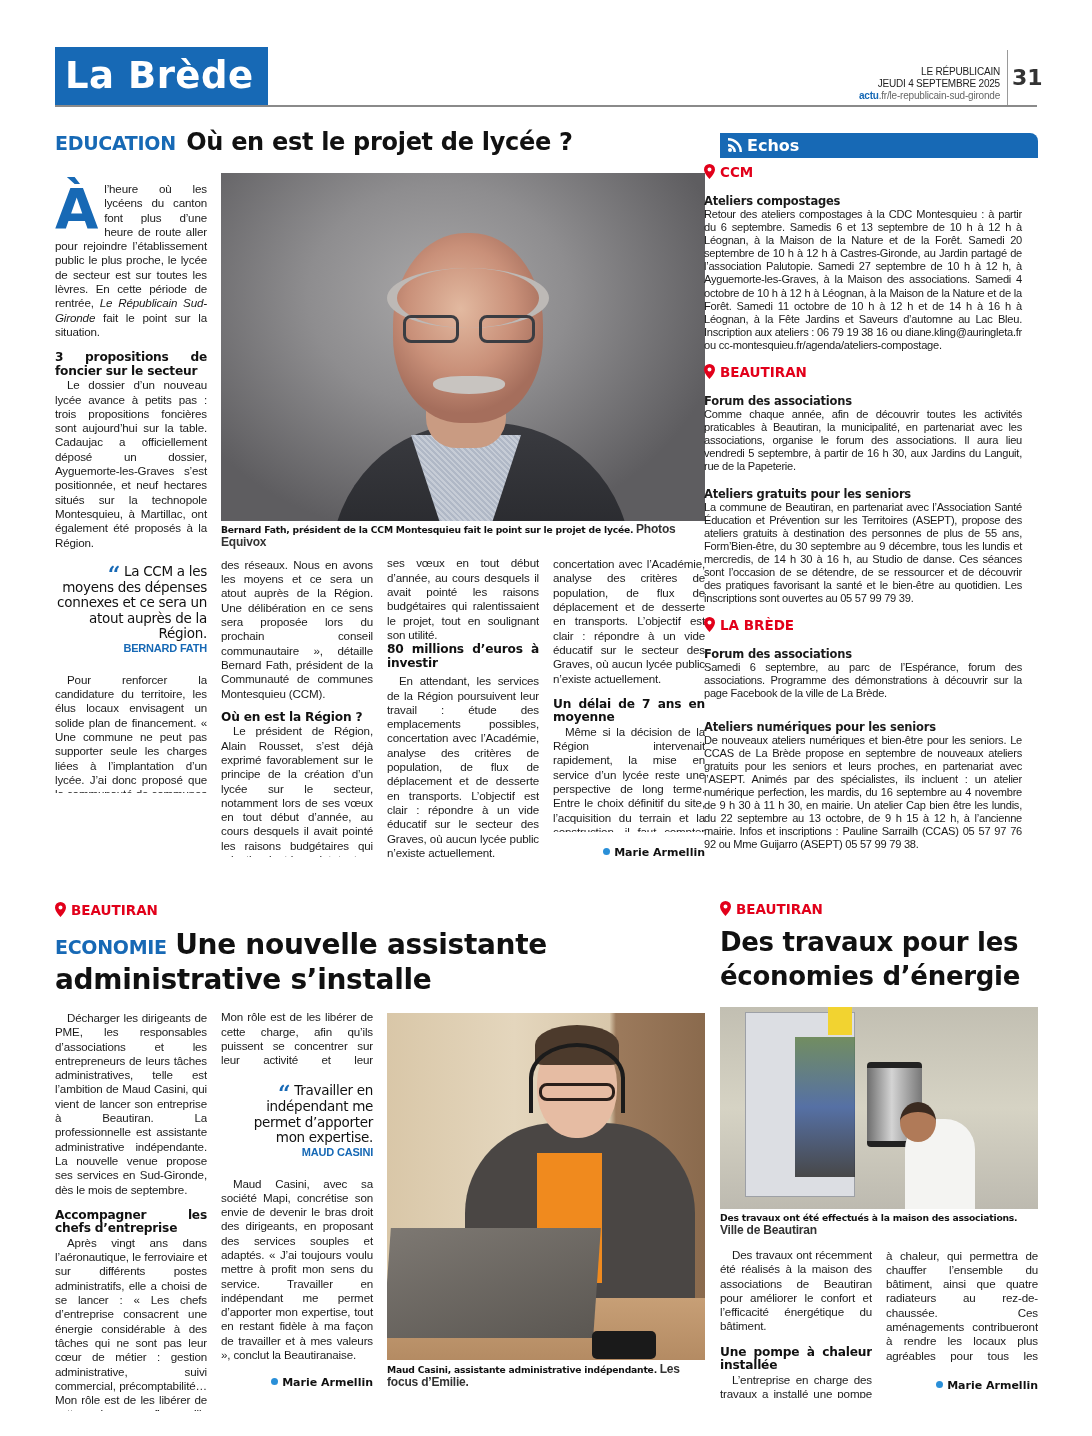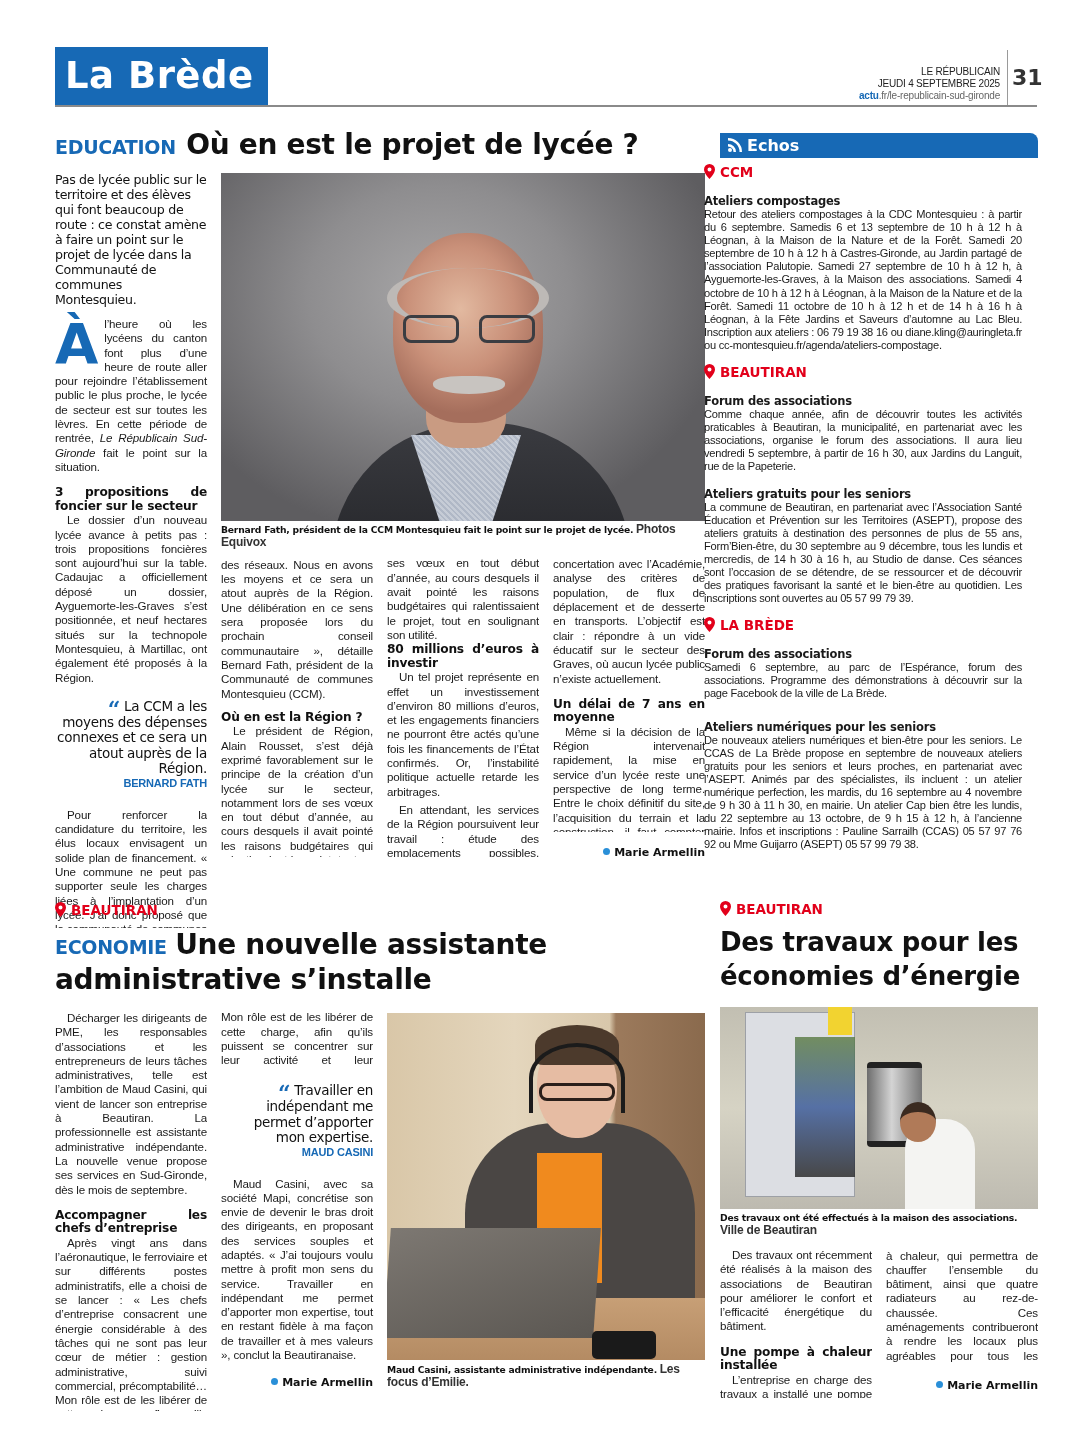--- a/index.html
+++ b/index.html
@@ -17,21 +17,21 @@
   .pub-info .url-path { color: #666; }
   .page-num-sep { left: 1007px; top: 50px; width: 1px; height: 55px; background: #9a9a9a; }
   .page-num { left: 1012px; top: 66px; font-size: 22px; font-weight: bold; color: #333; line-height: 24px; font-family: "DejaVu Sans", sans-serif; }
 
   
   .rubric { color: #1769b5; font-weight: bold; font-family: "DejaVu Sans", sans-serif; text-transform: uppercase; letter-spacing: -0.3px; }
   .headline { font-family: "DejaVu Sans", sans-serif; font-weight: bold; color: #111; letter-spacing: -0.3px; }
 
   .h1 { left: 55px; top: 128px; width: 650px; white-space: nowrap; }
   .h1 .rubric { font-size: 19px; margin-right: 6px; }
-  .h1 .headline { font-size: 28px; }
+  .h1 .headline { font-size: 24px; }
 
   .chapo { font-family: "DejaVu Sans", sans-serif; font-size: 12.6px; line-height: 15px; color: #111; letter-spacing: -0.3px; }
 
   .body-text { font-family: "Liberation Sans", sans-serif; font-size: 11.6px; line-height: 14.3px; text-align: justify; color: #1a1a1a; hyphens: manual; letter-spacing: -0.15px; }
   .body-text p { text-indent: 12px; }
   .body-text p.noindent { text-indent: 0; }
   .sub-h { font-family: "DejaVu Sans", sans-serif; font-weight: bold; font-size: 12.2px; line-height: 13.5px; color: #111; margin-top: 10px; letter-spacing: -0.2px; }
   .sub-h:first-child { margin-top: 0; }
 
   .dropcap { float: left; font-family: "DejaVu Sans", sans-serif; font-weight: bold; font-size: 56px; line-height: 42px; color: #1769b5; margin: 6px 6px 0 0; height: 46px; }
@@ -114,21 +114,20 @@
 </div>
 <div class="abs page-num-sep"></div>
 <div class="abs page-num">31</div>
 
 <div class="abs h1">
   <span class="rubric">EDUCATION</span>
   <span class="headline">Où en est le projet de lycée ?</span>
 </div>
 
 <div class="abs" style="left:55px; top:172px; width:152px;">
-  <div class="chapo">Pas de lycée public sur le territoire et des élèves qui font beaucoup de route : ce constat amène à faire un point sur le projet de lycée dans la Communauté de communes Montesquieu.</div>
   <div class="body-text" style="margin-top:10px;">
     <span class="dropcap">À</span>
     <p class="noindent"><span>l’heure où les lycéens du canton font plus d’une heure de route aller pour rejoindre l’établissement public le plus proche, le lycée de secteur est sur toutes les lèvres. En cette période de rentrée, </span><i>Le Républicain Sud-Gironde</i><span> fait le point sur la situation.</span></p>
   </div>
   <div class="body-text" style="margin-top:12px;">
     <div class="sub-h">3 propositions de foncier sur le secteur</div>
     <p>Le dossier d’un nouveau lycée avance à petits pas : trois propositions foncières sont aujourd’hui sur la table. Cadaujac a officiellement déposé un dossier, Ayguemorte-les-Graves s’est positionnée, et neuf hectares situés sur la technopole Montesquieu, à Martillac, ont également été proposés à la Région.</p>
   </div>
   <div class="pullquote">
     <span class="quote-mark">“</span><span>La CCM a les moyens des dépenses connexes et ce sera un atout auprès de la Région.</span>
@@ -157,21 +156,20 @@
 
 <div class="abs body-text" style="left:221px; top:557px; width:152px; height:300px; overflow:hidden;">
   <p class="noindent" style="margin-top:-185px;">Pour renforcer la candidature du territoire, les élus locaux envisagent un solide plan de financement. « Une commune ne peut pas supporter seule les charges liées à l’implantation d’un lycée. J’ai donc proposé que la communauté de communes prenne en charge les dépenses connexes, comme l’achat du terrain, le renforcement des routes ou des réseaux. Nous en avons les moyens et ce sera un atout auprès de la Région. Une délibération en ce sens sera proposée lors du prochain conseil communautaire », détaille Bernard Fath, président de la Communauté de communes Montesquieu (CCM).</p>
   <div class="sub-h" style="">Où en est la Région ?</div>
   <p>Le président de Région, Alain Rousset, s’est déjà exprimé favorablement sur le principe de la création d’un lycée sur le secteur, notamment lors de ses vœux en tout début d’année, au cours desquels il avait pointé les raisons budgétaires qui ralentissaient le projet, tout en soulignant son utilité.</p>
 </div>
 
 <div class="abs body-text" style="left:387px; top:557px; width:152px; height:300px; overflow:hidden;">
   <p class="noindent" style="margin-top:-72px;">Le président de Région, Alain Rousset, s’est déjà exprimé favorablement sur le principe de la création d’un lycée sur le secteur, notamment lors de ses vœux en tout début d’année, au cours desquels il avait pointé les raisons budgétaires qui ralentissaient le projet, tout en soulignant son utilité.</p>
   <div class="sub-h" style="margin-top:1px;">80 millions d’euros à investir</div>
-  <p>Un tel projet représente en effet un investissement d’environ 80 millions d’euros, et les engagements financiers ne pourront être actés qu’une fois les financements de l’État confirmés. Or, l’instabilité politique actuelle retarde les arbitrages.</p>
   <p style="margin-top:4px;">En attendant, les services de la Région poursuivent leur travail : étude des emplacements possibles, concertation avec l’Académie, analyse des critères de population, de flux de déplacement et de desserte en transports. L’objectif est clair : répondre à un vide éducatif sur le secteur des Graves, où aucun lycée public n’existe actuellement.</p>
 </div>
 
 <div class="abs body-text" style="left:553px; top:557px; width:152px; height:275px; overflow:hidden;">
   <p class="noindent" style="margin-top:-57px;">En attendant, les services de la Région poursuivent leur travail : étude des emplacements possibles, concertation avec l’Académie, analyse des critères de population, de flux de déplacement et de desserte en transports. L’objectif est clair : répondre à un vide éducatif sur le secteur des Graves, où aucun lycée public n’existe actuellement.</p>
   <div class="sub-h" style="margin-top:12px;">Un délai de 7 ans en moyenne</div>
   <p>Même si la décision de la Région intervenait rapidement, la mise en service d’un lycée reste une perspective de long terme. Entre le choix définitif du site, l’acquisition du terrain et la construction, il faut compter entre six et sept ans avant d’ouvrir les portes aux premiers lycéens.</p>
 </div>
 <div class="abs byline" style="left:553px; top:840px; width:152px;">
   <span class="dot"></span><span>Marie Armellin</span>

